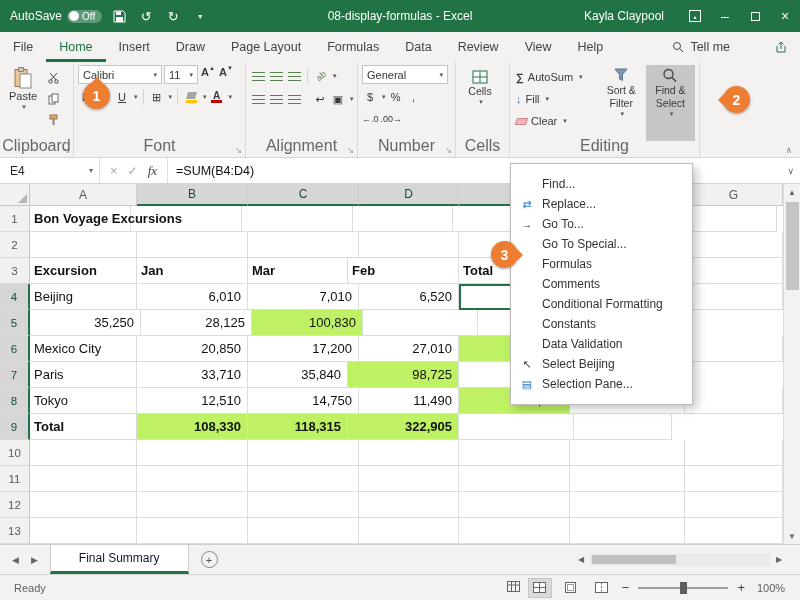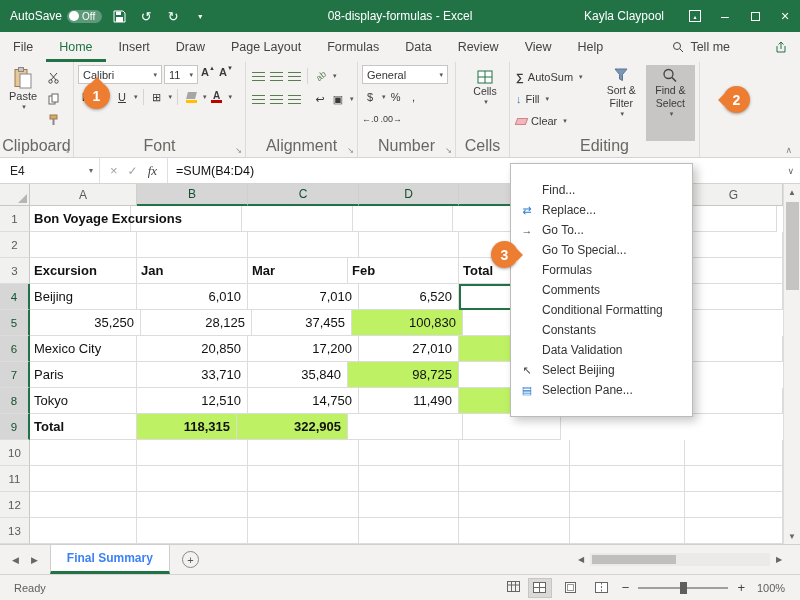--- a/index.html
+++ b/index.html
@@ -47,21 +47,21 @@
 .colbtn{display:inline-flex;flex-direction:column;align-items:center;justify-content:center;height:18px}
 .bucket{width:9px;height:7px;background:#a8a6a4;transform:skewX(-14deg);display:block;margin-bottom:1px}
 .fA{font-size:10px;line-height:9px;font-weight:bold}
 .afont{font-size:11px;font-weight:bold;display:inline-flex;align-items:flex-start}
 .afont .tiny{font-size:6px;margin-top:-1px}
 .lnico{width:13px;height:9px;background:repeating-linear-gradient(to bottom,#5a7d52 0 1.5px,transparent 1.5px 4px)}
 .orient{font-size:9px;transform:rotate(-40deg);display:inline-block;color:#5a7d52}
 .g-align{width:112px;flex-direction:column;gap:5px;padding-top:5px}
 .g-num{width:98px;flex-direction:column;gap:4px}
 .numcombo{width:86px}
-.g-cells{width:54px;flex-direction:column;align-items:flex-start;justify-content:flex-start;gap:1px;padding-top:5px}
+.g-cells{width:54px;flex-direction:column;align-items:flex-end;justify-content:flex-start;gap:1px;padding-top:5px}
 .g-edit{width:190px}
 .edit-col{display:flex;flex-direction:column;gap:2px;width:84px;padding-top:2px}
 .ebtn{display:flex;align-items:center;font-size:11px;height:20px;gap:4px;padding:0 2px;color:#3b3a39;white-space:nowrap}
 .bigbtn{width:50px;display:flex;flex-direction:column;align-items:center;justify-content:flex-start;gap:1px;font-size:10.5px;line-height:1.15;color:#3b3a39;text-align:center;padding-top:3px}
 .bigbtn.pressed{background:#c8c6c4}
 .eraser{width:11px;height:7px;background:#f4b6bc;border:1px solid #c88;transform:skewX(-20deg);display:inline-block}
 .fillarrow{color:#2b7cd3;font-weight:bold;font-size:11px}
 .ribbon-collapse{position:absolute;right:8px;bottom:2px;font-size:9px;color:#8a8886}
 
 
@@ -89,35 +89,35 @@
 .cell.num{justify-content:flex-end;padding-right:6px}
 .cell.sel{background:#bef264}
 .cell.active{outline:2px solid #217346;outline-offset:-2px;background:#fff}
 .cell.ovf{overflow:visible;z-index:1}
 .vscroll{position:absolute;right:0;top:0;bottom:0;width:17px;background:#f3f2f1;border-left:1px solid #dcdcdc;display:flex;flex-direction:column;align-items:center}
 .varrow{height:16px;display:flex;align-items:center;font-size:8px;color:#666}
 .vthumb{width:13px;height:88px;background:#c6c4c2;margin-top:2px}
 .vfill{flex:1}
 
 
-.fsmenu{position:absolute;left:510px;top:163px;width:183px;background:#fff;border:1px solid #bdbbb9;box-shadow:4px 4px 9px rgba(0,0,0,.22);padding:16px 0;z-index:40}
+.fsmenu{position:absolute;left:510px;top:163px;width:183px;background:#fff;border:1px solid #bdbbb9;box-shadow:4px 4px 9px rgba(0,0,0,.22);padding:10px 0;z-index:40}
 .mitem{height:20px;display:flex;align-items:center;gap:7px;padding:0 8px;font-size:12px;color:#333;white-space:nowrap}
 .micon{width:16px;text-align:center;font-size:11px;flex:none}
 
 
 .callout{position:absolute;width:27px;height:27px;border-radius:50%;background:#ED7D31;color:#fff;font-weight:bold;font-size:14px;display:flex;align-items:center;justify-content:center;z-index:60;box-shadow:0 1px 3px rgba(0,0,0,.35)}
 .callout::after{content:"";position:absolute;border:6px solid transparent}
 .tail-up::after{border-bottom-color:#ED7D31;top:-11px;left:50%;margin-left:-6px}
 .tail-left::after{border-right-color:#ED7D31;left:-11px;top:50%;margin-top:-6px}
 .tail-right::after{border-left-color:#ED7D31;right:-11px;top:50%;margin-top:-6px}
 
 
 .sheetbar{height:30px;background:#f3f2f1;border-top:1px solid #d0cece;display:flex;align-items:center}
 .sheetnav{display:flex;gap:12px;color:#666;font-size:9px;padding:0 12px}
-.sheettab{height:100%;background:#fff;border-left:1px solid #d0cece;border-right:1px solid #d0cece;border-bottom:3px solid #217346;color:#3b82f6;font-weight:bold;font-size:12px;display:flex;align-items:center;padding:0 16px}
+.sheettab{height:100%;background:#fff;border-left:1px solid #d0cece;border-right:1px solid #d0cece;border-bottom:3px solid #217346;color:#0f172a;font-weight:normal;font-size:12px;display:flex;align-items:center;padding:0 28px}
 .addsheet{width:17px;height:17px;border:1px solid #8a8886;border-radius:50%;display:flex;align-items:center;justify-content:center;color:#555;font-size:11px;margin-left:12px}
 .hscroll{margin-left:auto;display:flex;align-items:center;gap:2px;padding-right:14px}
 .harrow{font-size:8px;color:#666;width:14px;text-align:center}
 .htrack{width:180px;height:13px;background:#eceae8;position:relative}
 .hthumb{position:absolute;left:2px;top:2px;width:84px;height:9px;background:#c1bfbd}
 
 
 .statusbar{height:26px;background:#f3f2f1;border-top:1px solid #d6d4d2;display:flex;align-items:center;font-size:11px;color:#605e5c}
 .sb-mode{padding-left:14px}
 .sb-right{margin-left:auto;display:flex;align-items:center;gap:9px;padding-right:12px}
@@ -440,21 +440,20 @@
           <div class="cell num" style="width: 111px;">7,010</div>
           <div class="cell num" style="width: 100px;">6,520</div>
           <div class="cell num active" style="width: 111px;">19,540</div>
           <div class="cell" style="width: 115px;"></div>
           <div class="cell" style="width: 98px;"></div>
         </div>
         <div class="grow">
           <div class="rowhdr sel">5</div>
           <div class="cell num" style="width: 111px;">35,250</div>
           <div class="cell num" style="width: 111px;">28,125</div>
-          <div class="cell num" style="width: 100px;">37,455</div>
           <div class="cell num sel" style="width: 111px;">100,830</div>
           <div class="cell" style="width: 115px;"></div>
           <div class="cell" style="width: 98px;"></div>
         </div>
         <div class="grow">
           <div class="rowhdr sel">6</div>
           <div class="cell" style="width: 107px;">Mexico City</div>
           <div class="cell num" style="width: 111px;">20,850</div>
           <div class="cell num" style="width: 111px;">17,200</div>
           <div class="cell num" style="width: 100px;">27,010</div>
@@ -477,20 +476,21 @@
           <div class="cell num" style="width: 111px;">12,510</div>
           <div class="cell num" style="width: 111px;">14,750</div>
           <div class="cell num" style="width: 100px;">11,490</div>
           <div class="cell num sel" style="width: 111px;">38,750</div>
           <div class="cell" style="width: 115px;"></div>
           <div class="cell" style="width: 98px;"></div>
         </div>
         <div class="grow">
           <div class="rowhdr sel">9</div>
           <div class="cell b" style="width: 107px;">Total</div>
+          <div class="cell b num sel" style="width: 111px;">108,330</div>
           <div class="cell b num sel" style="width: 100px;">118,315</div>
           <div class="cell b num sel" style="width: 111px;">322,905</div>
           <div class="cell" style="width: 115px;"></div>
           <div class="cell" style="width: 98px;"></div>
         </div>
         <div class="grow">
           <div class="rowhdr">10</div>
           <div class="cell" style="width: 107px;"></div>
           <div class="cell" style="width: 111px;"></div>
           <div class="cell" style="width: 111px;"></div>

